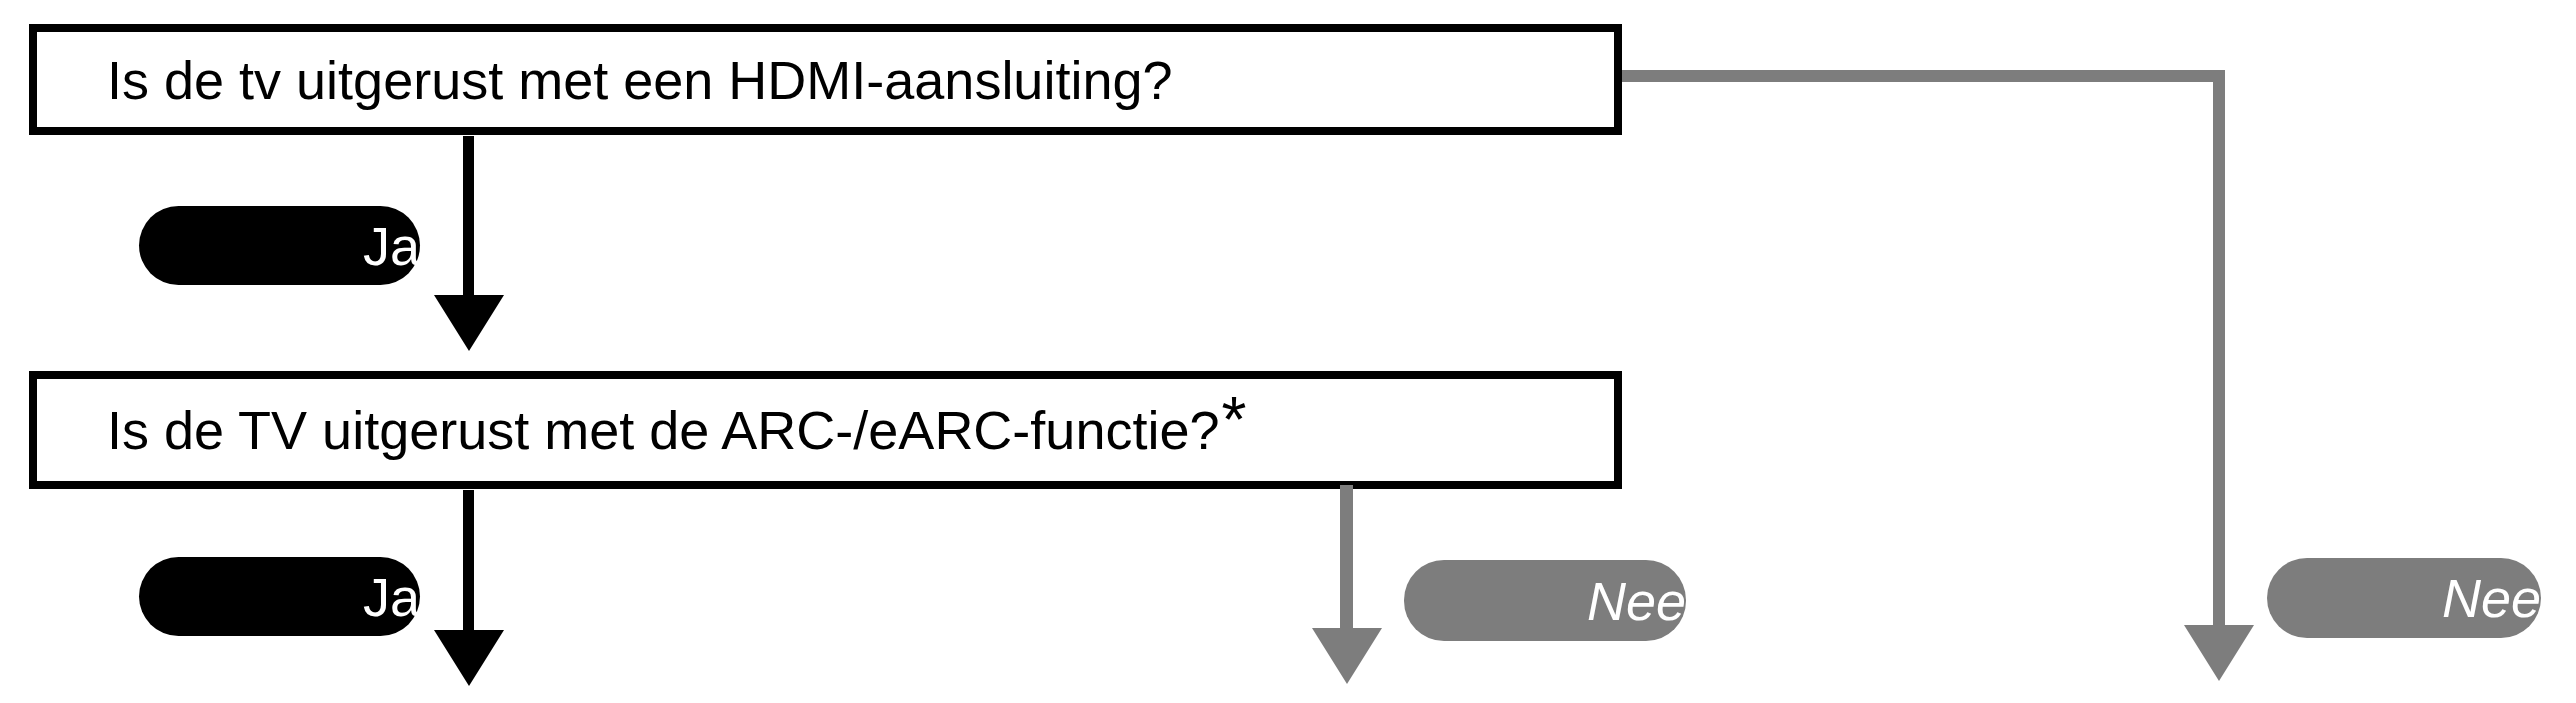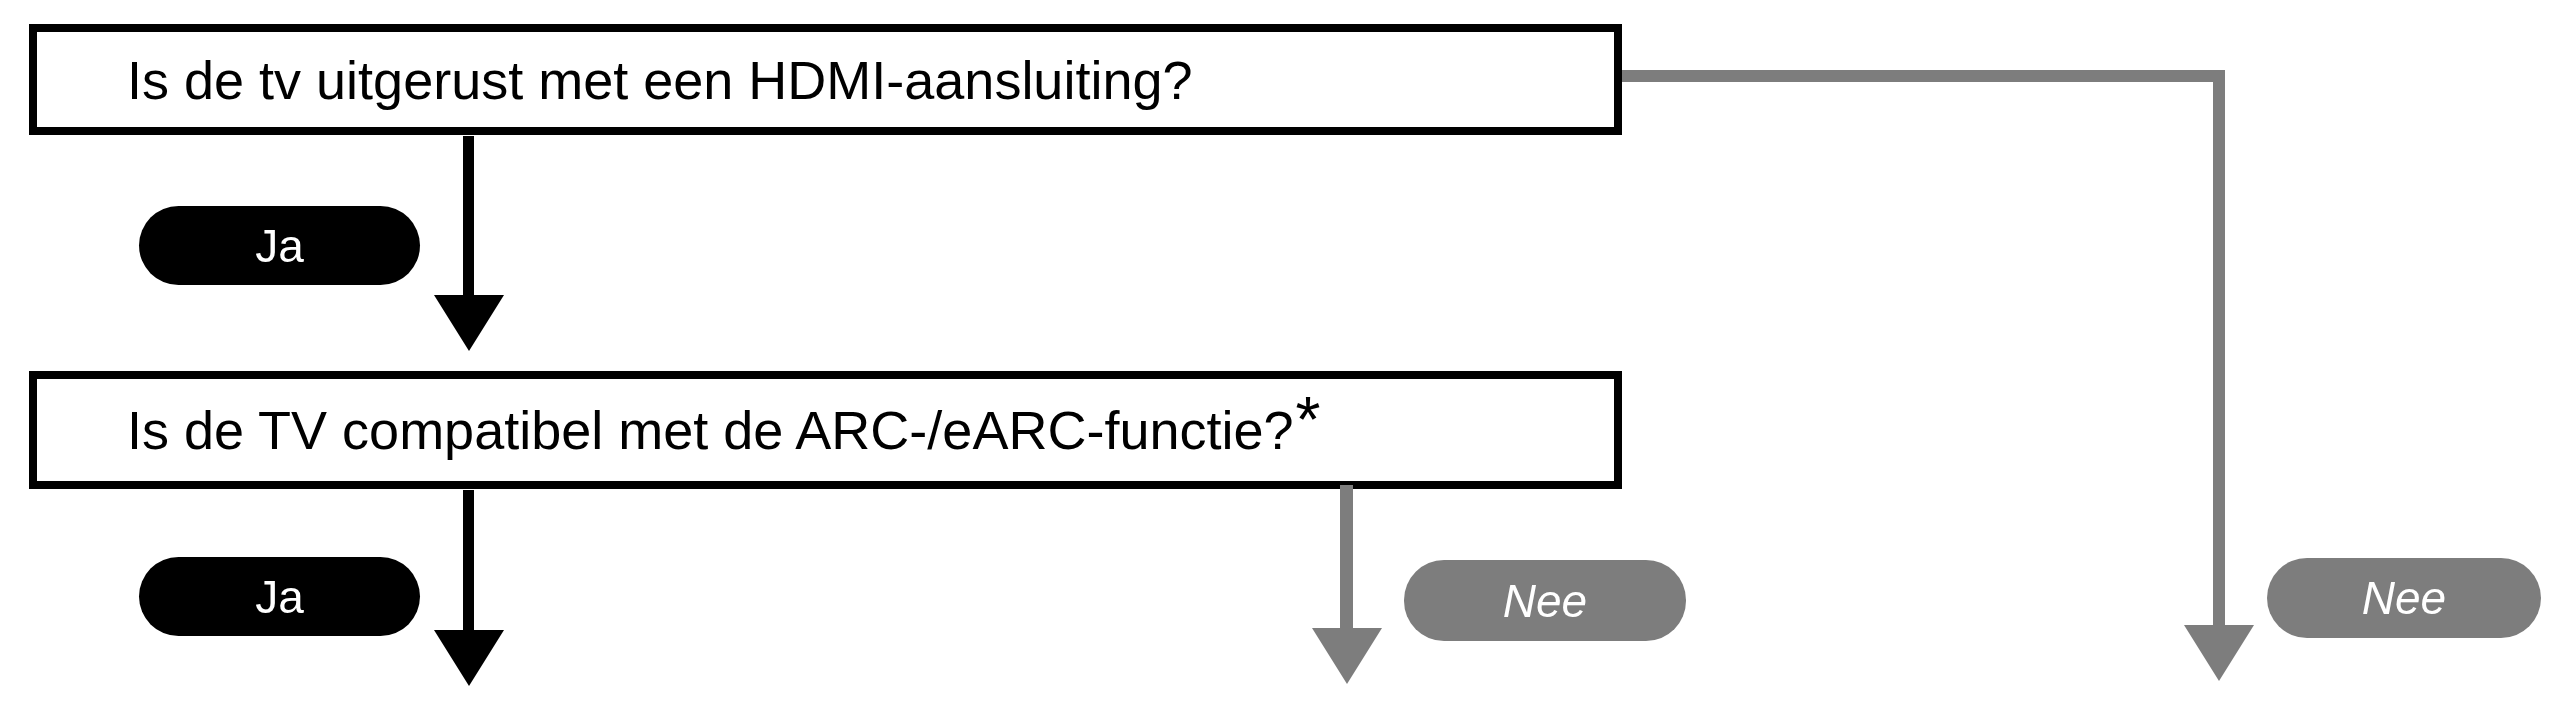--- a/index.html
+++ b/index.html
@@ -18,43 +18,43 @@
   
   .qbox {
     position: absolute;
     box-sizing: border-box;
     left: 29px;
     width: 1593px;
     border: 8.7px solid var(--black, #000000);
     background: #ffffff;
     display: flex;
     align-items: center;
-    padding-left: 90px;
+    padding-left: 70px;
     font-size: 54px;
     color: var(--black, #000000);
     white-space: nowrap;
   }
   .qbox--1 { top: 24px;  height: 111px; }
   .qbox--2 { top: 371px; height: 118px; }
   .footnote-marker {
     font-size: 64px;
     position: relative;
     top: -9.7px;
     margin-left: 1.9px;
   }
   
   .badge {
     position: absolute;
     box-sizing: border-box;
     border-radius: 40px;
     color: #ffffff;
-    font-size: 46px;
+    font-size: 54px;
     display: flex;
     align-items: center;
-    justify-content: center;
+    justify-content: flex-end;
   }
   .badge--yes { background: var(--black, #000000); }
   .badge--no  { background: var(--gray, #7d7d7d); font-style: italic; }
   .badge--ja1  { left: 139px;  top: 206px; width: 281px; height: 79px; }
   .badge--ja2  { left: 139px;  top: 557px; width: 281px; height: 79px; }
   .badge--nee1 { left: 1404px; top: 560px; width: 282px; height: 81px; }
   .badge--nee2 { left: 2267px; top: 558px; width: 274px; height: 80px; }
   
   .stem { position: absolute; }
   .stem--black { background: var(--black, #000000); }
@@ -82,21 +82,21 @@
 </head>
 <body>
 
 <div class="canvas">
 
   <div class="qbox qbox--1">
     <span>Is de tv uitgerust met een HDMI-aansluiting?</span>
   </div>
 
   <div class="qbox qbox--2">
-    <span>Is de TV compatibel met de ARC-/eARC-functie?</span>
+    <span>Is de TV uitgerust met de ARC-/eARC-functie?</span>
       <span class="footnote-marker">*</span>
   </div>
 
   <div class="badge badge--yes badge--ja1">
     <span>Ja</span>
   </div>
 
   <div class="badge badge--yes badge--ja2">
     <span>Ja</span>
   </div>

